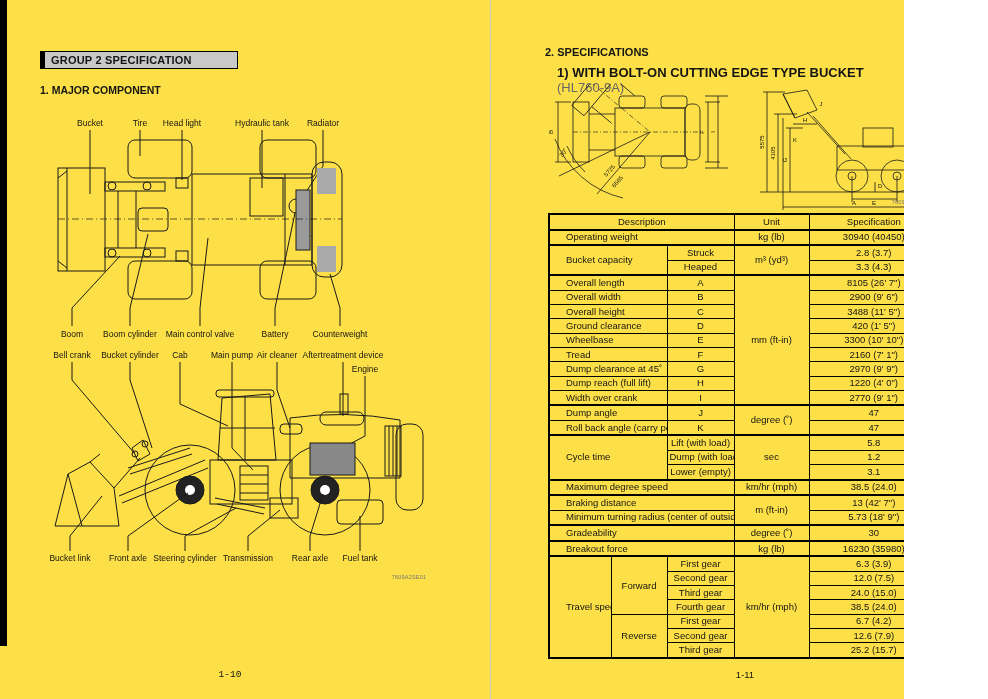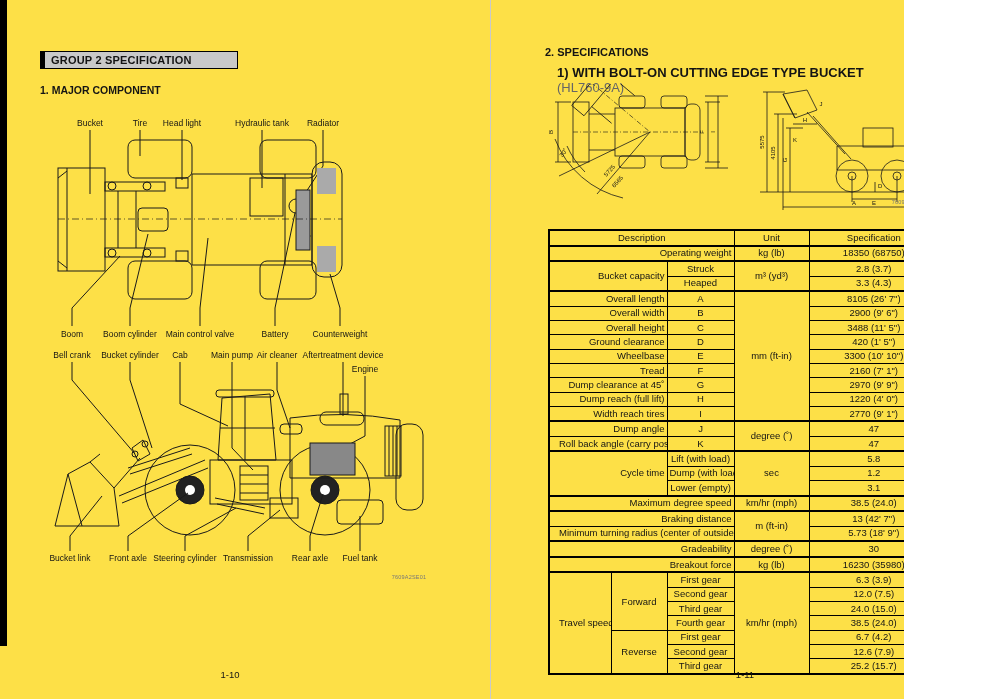--- a/index.html
+++ b/index.html
@@ -17,24 +17,24 @@
   .fig-code{font-size:5.5px;color:#777;letter-spacing:.2px;}
   .page-num{font-size:9.5px;text-align:center;width:50px;}
 
   
   #spec-title{left:545px;top:46px;font-weight:bold;font-size:11px;text-align:right;}
   #spec-subtitle{left:557px;top:65px;font-size:13px;font-weight:bold;}
   #spec-subtitle .model{font-weight:normal;color:#666;}
 
   
   #spec-table{position:absolute;left:548px;top:213px;width:390px;height:446px;
-     border-collapse:collapse;table-layout:fixed;font-size:9.5px;border:2px solid #000;margin-top:16px;}
+     border-collapse:collapse;table-layout:fixed;font-size:9.5px;border:2px solid #000;}
   #spec-table td,#spec-table th{border:1px solid #000;padding:0 2px;text-align:center;
      font-weight:normal;vertical-align:middle;line-height:1.05;overflow:hidden;white-space:nowrap;}
-  #spec-table .lab{text-align:right;padding-left:9px;}
+  #spec-table .lab{text-align:left;padding-left:16px;}
   #spec-table tr.gs>td,#spec-table tr.gs>th{border-top:2px solid #000;}
 
   
   svg text{font-family:"Liberation Sans",sans-serif;fill:#141414;}
   .lbl{font-size:8.5px;}
   .dlbl{font-size:6px;}
 </style>
 </head>
 <body>
 
@@ -182,21 +182,21 @@
     <text class="lbl" x="325" y="24" text-anchor="middle">Engine</text>
     <text class="lbl" x="30" y="213" text-anchor="middle">Bucket link</text>
     <text class="lbl" x="88" y="213" text-anchor="middle">Front axle</text>
     <text class="lbl" x="145" y="213" text-anchor="middle">Steering cylinder</text>
     <text class="lbl" x="208" y="213" text-anchor="middle">Transmission</text>
     <text class="lbl" x="270" y="213" text-anchor="middle">Rear axle</text>
     <text class="lbl" x="320" y="213" text-anchor="middle">Fuel tank</text>
   </svg>
 
   <div class="abs fig-code" style="left:378px;top:574px;width:62px;text-align:center;">7609A2SE01</div>
-  <div class="abs page-num" style="left:205px;top:669px;">1-10</div>
+  <div class="abs page-num" style="left:205px;top:669px;font-family:Liberation Mono, monospace;">1-10</div>
 
   <div class="abs" id="spec-title">2. SPECIFICATIONS</div>
   <div class="abs" id="spec-subtitle">
     <span>1) WITH BOLT-ON CUTTING EDGE TYPE BUCKET</span>
     <span class="model">(HL760-9A)</span>
   </div>
 
   <svg class="abs" style="left:545px;top:84px;" width="395" height="126" viewBox="0 0 395 126">
     <g stroke="#1a1a1a" fill="none" stroke-width="0.8">
 
@@ -295,21 +295,21 @@
       </colgroup>
     <tbody>
         <tr>
       <th colspan="3">Description</th>
       <th>Unit</th>
       <th>Specification</th>
     </tr>
     <tr class="gs">
       <td class="lab" colspan="3">Operating weight</td>
       <td>kg (lb)</td>
-      <td>18350 (68750)</td>
+      <td>30940 (40450)</td>
     </tr>
     <tr class="gs">
       <td class="lab" colspan="2" rowspan="2">Bucket capacity</td>
       <td>Struck</td>
       <td rowspan="2">m³ (yd³)</td>
       <td>2.8 (3.7)</td>
     </tr>
     <tr>
       <td>Heaped</td>
       <td>3.3 (4.3)</td>
@@ -349,21 +349,21 @@
       <td class="lab" colspan="2">Dump clearance at 45˚</td>
       <td>G</td>
       <td>2970 (9' 9")</td>
     </tr>
     <tr>
       <td class="lab" colspan="2">Dump reach (full lift)</td>
       <td>H</td>
       <td>1220 (4' 0")</td>
     </tr>
     <tr>
-      <td class="lab" colspan="2">Width reach tires</td>
+      <td class="lab" colspan="2">Width over crank</td>
       <td>I</td>
       <td>2770 (9' 1")</td>
     </tr>
     <tr class="gs">
       <td class="lab" colspan="2">Dump angle</td>
       <td>J</td>
       <td rowspan="2">degree (˚)</td>
       <td>47</td>
     </tr>
     <tr>

